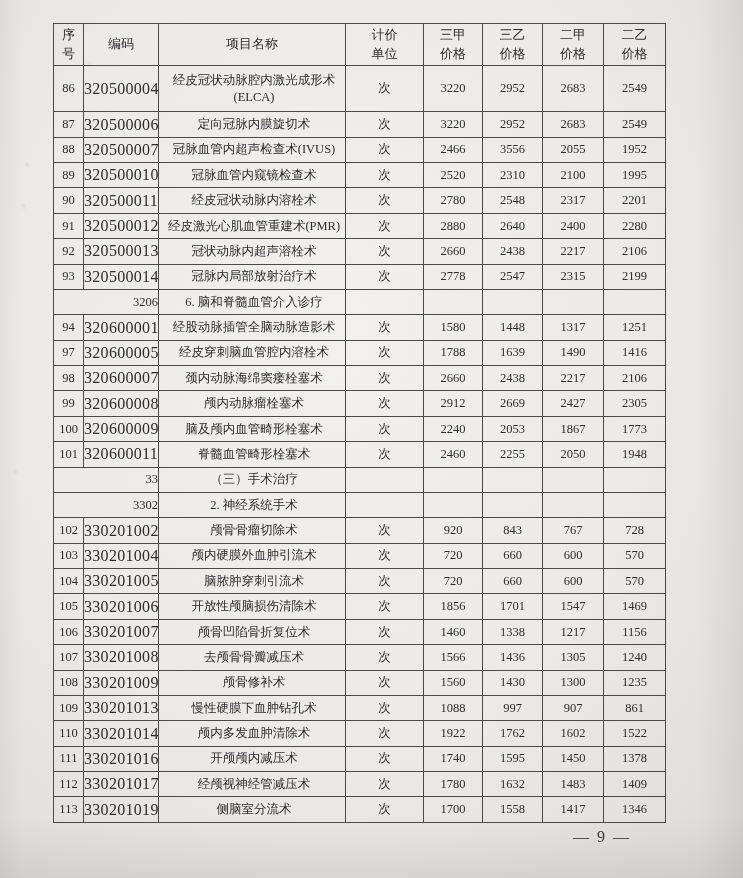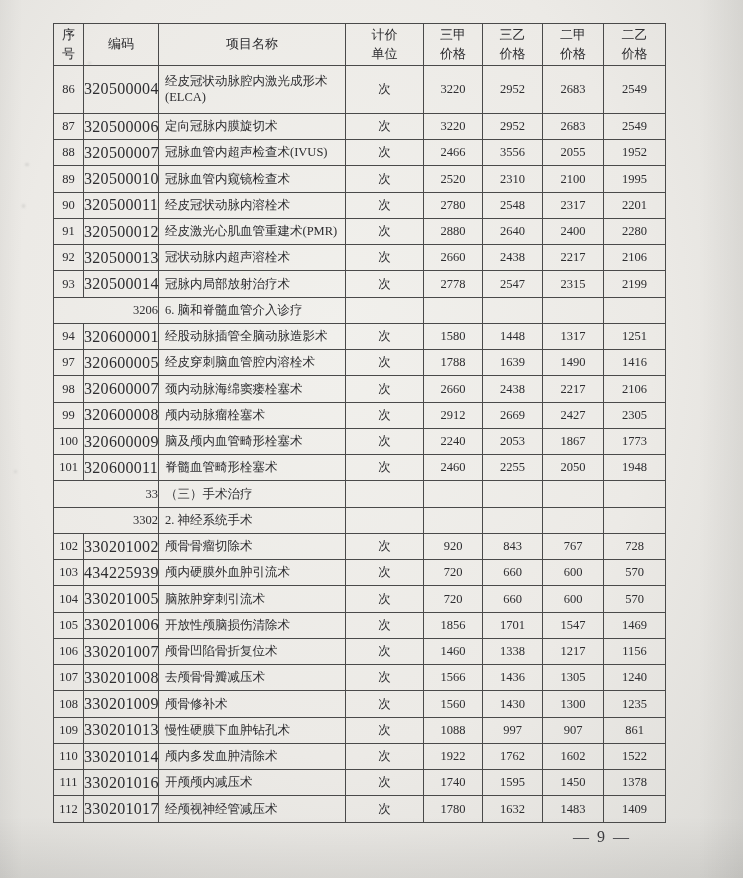--- a/index.html
+++ b/index.html
@@ -37,21 +37,21 @@
     padding:0;vertical-align:middle;
     font-weight:normal;
     overflow:hidden;
   }
   .price-table thead tr{height:42px;}
   .price-table tr.tall{height:42px;}
   .price-table tbody tr{height:23px;margin-left:15px;}
   th.hdr{font-size:13px;line-height:1.45;text-align:center;}
   td.c-no{text-align:center;font-size:12.5px;}
   td.c-code{text-align:left;font-size:16px;letter-spacing:.3px;}
-  td.c-name{text-align:left;font-size:12.5px;padding:1px 2px 1px 6px;line-height:1.35;}
+  td.c-name{text-align:center;font-size:12.5px;padding:1px 2px 1px 6px;line-height:1.35;}
   td.c-unit{text-align:center;font-size:12.5px;}
   td.c-price{text-align:center;font-size:12.5px;}
   td.c-seccode{text-align:right;font-size:12.5px;padding-left:6px;}
 
   .page-number{
     position:absolute;left:552px;top:828px;width:100px;
     text-align:center;font-size:16px;letter-spacing:2px;color:#3a3a3e;
   }
 </style>
 </head>
@@ -281,21 +281,21 @@
         <td class="c-code">330201002</td>
         <td class="c-name">颅骨骨瘤切除术</td>
         <td class="c-unit">次</td>
         <td class="c-price">920</td>
         <td class="c-price">843</td>
         <td class="c-price">767</td>
         <td class="c-price">728</td>
       </tr>
       <tr>
         <td class="c-no">103</td>
-        <td class="c-code">434225939</td>
+        <td class="c-code">330201004</td>
         <td class="c-name">颅内硬膜外血肿引流术</td>
         <td class="c-unit">次</td>
         <td class="c-price">720</td>
         <td class="c-price">660</td>
         <td class="c-price">600</td>
         <td class="c-price">570</td>
       </tr>
       <tr>
         <td class="c-no">104</td>
         <td class="c-code">330201005</td>
@@ -379,16 +379,26 @@
       <tr>
         <td class="c-no">112</td>
         <td class="c-code">330201017</td>
         <td class="c-name">经颅视神经管减压术</td>
         <td class="c-unit">次</td>
         <td class="c-price">1780</td>
         <td class="c-price">1632</td>
         <td class="c-price">1483</td>
         <td class="c-price">1409</td>
       </tr>
+      <tr>
+        <td class="c-no">113</td>
+        <td class="c-code">330201019</td>
+        <td class="c-name">侧脑室分流术</td>
+        <td class="c-unit">次</td>
+        <td class="c-price">1700</td>
+        <td class="c-price">1558</td>
+        <td class="c-price">1417</td>
+        <td class="c-price">1346</td>
+      </tr>
     </tbody>
 </table>
 
 <div class="page-number">— 9 —</div>
 
 </body></html>

